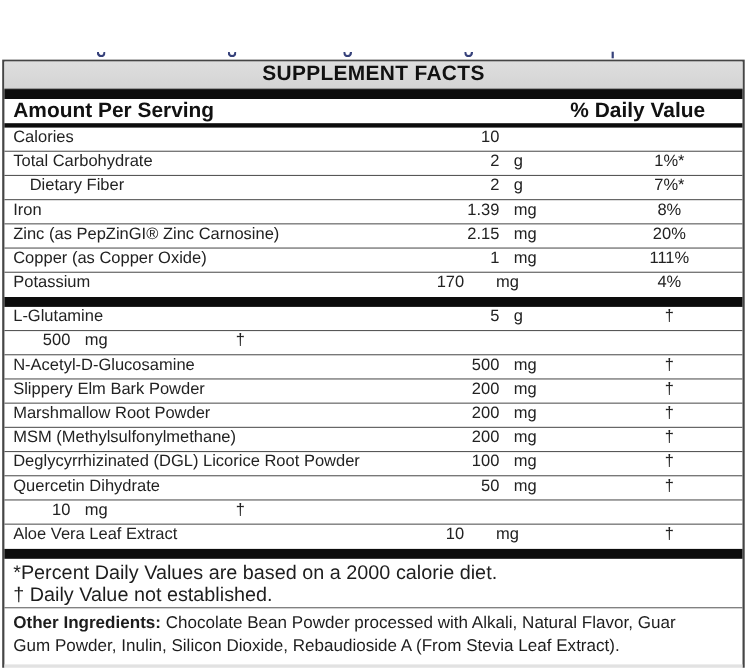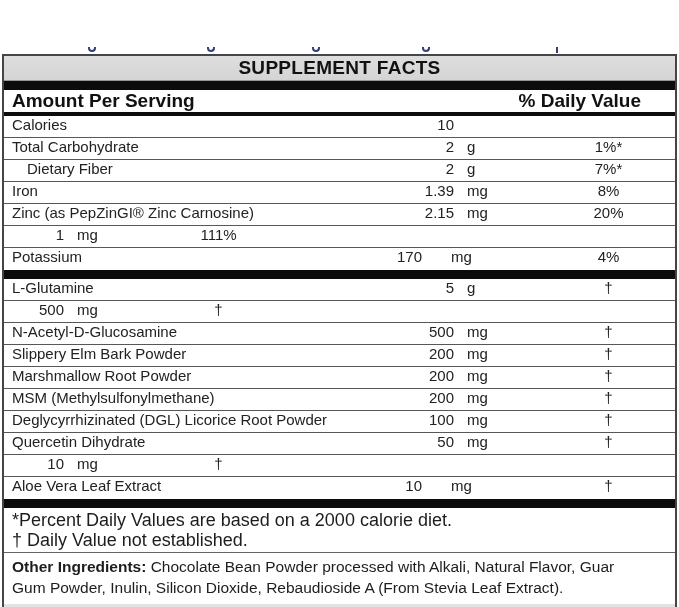--- a/index.html
+++ b/index.html
@@ -125,20 +125,21 @@
           <div class="c-unit">mg</div>
           <div class="c-dv">8%</div>
         </div>
         <div class="row">
           <div class="c-name">Zinc (as PepZinGI® Zinc Carnosine)</div>
           <div class="c-amt">2.15</div>
           <div class="c-unit">mg</div>
           <div class="c-dv">20%</div>
         </div>
         <div class="row">
+          <div class="c-name">Copper (as Copper Oxide)</div>
           <div class="c-amt">1</div>
           <div class="c-unit">mg</div>
           <div class="c-dv">111%</div>
         </div>
         <div class="row">
           <div class="c-name">Potassium</div>
           <div class="c-amt">170</div>
           <div class="c-unit">mg</div>
           <div class="c-dv">4%</div>
         </div>

